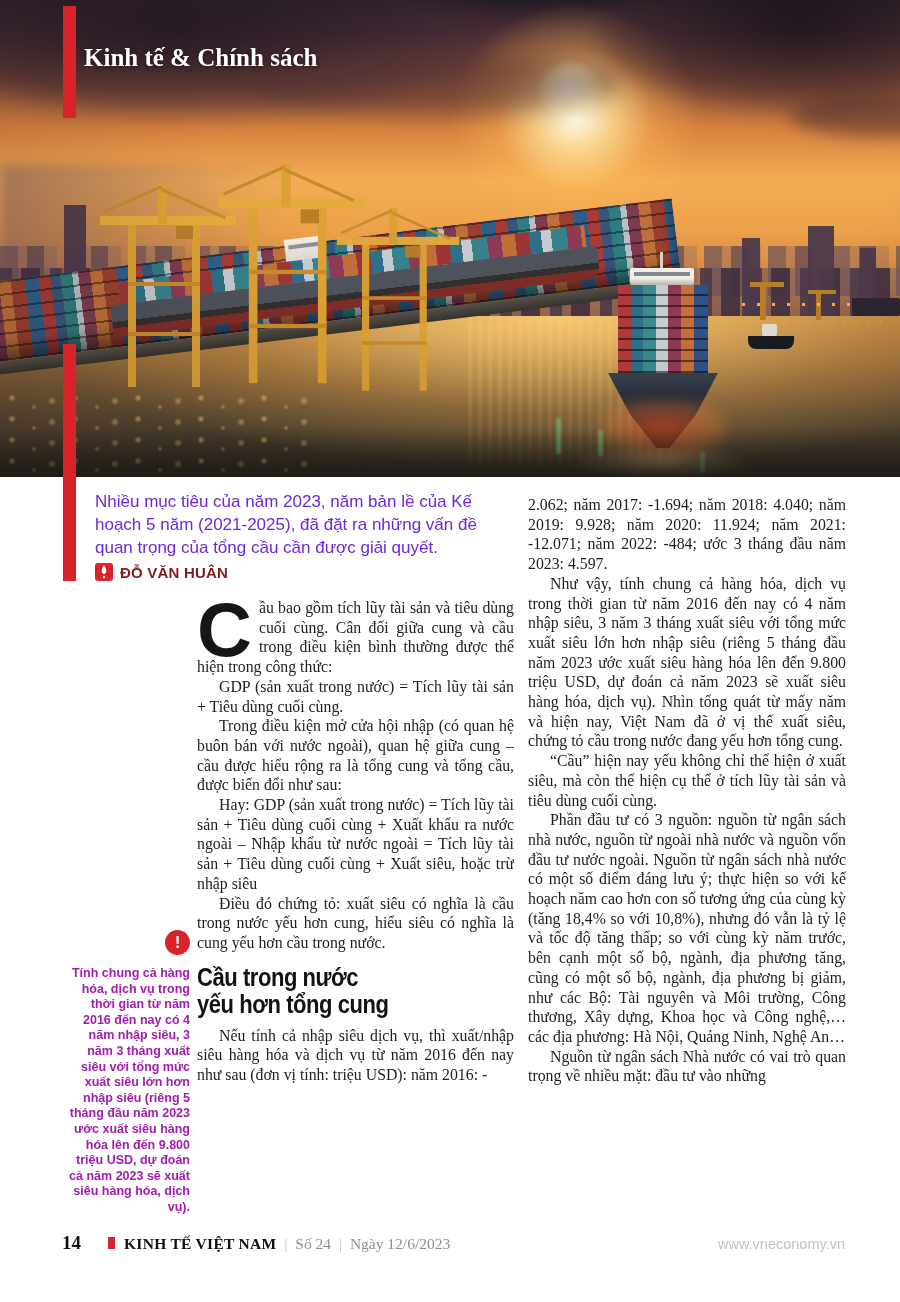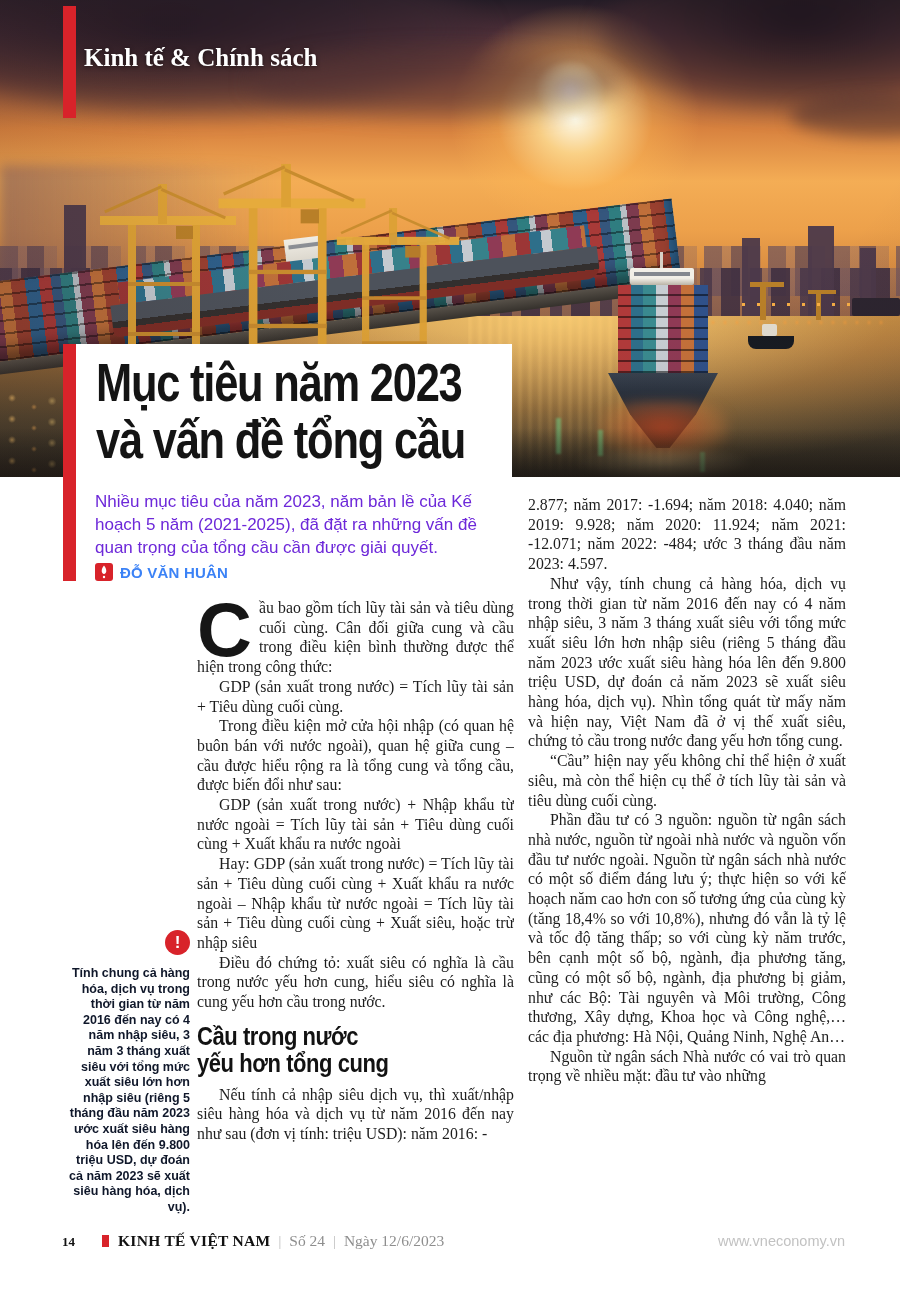--- a/index.html
+++ b/index.html
@@ -112,45 +112,45 @@
     font-family:"Liberation Serif","DejaVu Serif",serif; font-weight:bold; font-size:25px;
     text-shadow:0 1px 4px rgba(0,0,0,.55); }
   .headline-box { position:absolute; left:76px; top:344px; width:436px; height:138px; background:#fff; z-index:2; padding:10px 0 0 20px; }
   .headline { font-family:"Liberation Sans","DejaVu Sans",sans-serif; font-weight:bold; color:#141414;
     font-size:53px; line-height:57px; letter-spacing:-1.5px; transform:scaleX(.82); transform-origin:left top; white-space:nowrap; }
   .headline span { display:block; }
   .standfirst { position:absolute; left:95px; top:490px; width:420px; z-index:2;
     font-family:"Liberation Sans","DejaVu Sans",sans-serif; font-size:17px; line-height:23px; color:#6d28d9; }
   .byline { position:absolute; left:95px; top:563px; z-index:2; display:flex; align-items:center; gap:7px; }
   .byline-icon { width:18px; height:18px; display:block; }
-  .byline-name { font-family:"Liberation Sans","DejaVu Sans",sans-serif; font-weight:bold; font-size:15px; color:#3b82f6; letter-spacing:.2px; }
+  .byline-name { font-family:"Liberation Sans","DejaVu Sans",sans-serif; font-weight:bold; font-size:15px; color:#7f1d1d; letter-spacing:.2px; }
 
   
   .col { position:absolute; overflow:hidden; z-index:2; }
   .col1 { left:197px; top:598px; width:317px; height:612px; }
   .col2 { left:528px; top:495px; width:318px; height:730px; }
   .body-p { font-size:15.8px; line-height:19.7px; text-align:justify; color:#1d1d1d; }
   .body-p.indent { text-indent:22px; }
   .dropcap { float:left; font-family:"Liberation Sans","DejaVu Sans",sans-serif; font-weight:bold; color:#161616;
     font-size:76px; line-height:59px; height:59px; padding:2px 9px 0 0; letter-spacing:-2px; }
   .subhead { font-family:"Liberation Sans","DejaVu Sans",sans-serif; font-weight:bold; color:#121212;
     font-size:25px; line-height:27px; letter-spacing:-.5px; margin:11px 0 8px; transform:scaleX(.88); transform-origin:left top; white-space:nowrap; }
   .subhead span { display:block; }
 
   
   .callout { position:absolute; left:60px; top:930px; width:130px; z-index:2; text-align:right; }
   .callout-icon { display:inline-flex; width:25px; height:25px; border-radius:50%; background:#d8232a;
     color:#fff; font-family:"Liberation Sans",sans-serif; font-weight:bold; font-size:17px;
     align-items:center; justify-content:center; margin-bottom:11px; }
   .callout-text { font-family:"Liberation Sans","DejaVu Sans",sans-serif; font-weight:bold;
-    font-size:12.5px; line-height:15.6px; color:#0f172a; }
+    font-size:12.5px; line-height:15.6px; color:#a21caf; }
 
   
   .footer { position:absolute; left:62px; right:55px; top:1232px; z-index:2; display:flex; align-items:baseline; }
-  .page-num { font-weight:bold; font-size:13px; color:#111; }
+  .page-num { font-weight:bold; font-size:19px; color:#111; }
   .footer-sq { width:7px; height:12px; background:#d8232a; margin:0 9px 0 27px; align-self:center; }
   .brand { font-weight:bold; font-size:15.5px; color:#111; letter-spacing:.3px; }
   .footer-sep { color:#b9b9b9; font-size:14px; margin:0 8px; }
   .footer-muted { color:#8e8e8e; font-size:15.5px; }
   .website { margin-left:auto; font-family:"Liberation Sans","DejaVu Sans",sans-serif; font-size:14.5px; color:#c2c2c2; }
 </style>
 </head>
 <body>
 
 <div class="page">
@@ -234,56 +234,49 @@
       </div>
     <div class="dship2"></div>
     <div class="water-dark"></div>
     <div class="vignette"></div>
   </div>
 
   <div class="red-bar bar-top"></div>
   <div class="section-tag">Kinh tế &amp; Chính sách</div>
 
   <div class="red-bar bar-headline"></div>
-  <div class="headline-box">
-    <h1 class="headline">
-      <span>Mục tiêu năm 2023</span>
-      <span>và vấn đề tổng cầu</span>
-    </h1>
-  </div>
 
   <p class="standfirst">Nhiều mục tiêu của năm 2023, năm bản lề của Kế hoạch 5 năm (2021-2025), đã đặt ra những vấn đề quan trọng của tổng cầu cần được giải quyết.</p>
 
   <div class="byline">
     <span class="byline-icon">
       <svg viewBox="0 0 18 18" width="18" height="18">
           <rect width="18" height="18" rx="3" fill="#d8232a"></rect>
           <path d="M9 2.6c1.3 1.7 2.3 3.4 2.3 5.3 0 1.5-.95 2.8-2.3 3.2-1.35-.4-2.3-1.7-2.3-3.2 0-1.9 1-3.6 2.3-5.3z" fill="#fff"></path>
           <circle cx="9" cy="14" r="1.2" fill="#fff"></circle>
         </svg>
     </span>
     <span class="byline-name">ĐỖ VĂN HUÂN</span>
   </div>
 
   <div class="col col1">
     <p class="body-p"><span class="dropcap">C</span><span>ầu bao gồm tích lũy tài sản và tiêu dùng cuối cùng. Cân đối giữa cung và cầu trong điều kiện bình thường được thể hiện trong công thức:</span></p>
     <p class="body-p indent">GDP (sản xuất trong nước) = Tích lũy tài sản + Tiêu dùng cuối cùng.</p>
     <p class="body-p indent">Trong điều kiện mở cửa hội nhập (có quan hệ buôn bán với nước ngoài), quan hệ giữa cung – cầu được hiểu rộng ra là tổng cung và tổng cầu, được biến đổi như sau:</p>
-    <p class="body-p indent">GDP (sản xuất trong nước) + Nhập khẩu từ nước ngoài = Tích lũy tài sản + Tiêu dùng cuối cùng + Xuất khẩu ra nước ngoài</p>
     <p class="body-p indent">Hay: GDP (sản xuất trong nước) = Tích lũy tài sản + Tiêu dùng cuối cùng + Xuất khẩu ra nước ngoài – Nhập khẩu từ nước ngoài = Tích lũy tài sản + Tiêu dùng cuối cùng + Xuất siêu, hoặc trừ nhập siêu</p>
     <p class="body-p indent">Điều đó chứng tỏ: xuất siêu có nghĩa là cầu trong nước yếu hơn cung, hiểu siêu có nghĩa là cung yếu hơn cầu trong nước.</p>
     <h2 class="subhead">
       <span>Cầu trong nước</span>
       <span>yếu hơn tổng cung</span>
     </h2>
     <p class="body-p indent">Nếu tính cả nhập siêu dịch vụ, thì xuất/nhập siêu hàng hóa và dịch vụ từ năm 2016 đến nay như sau (đơn vị tính: triệu USD): năm 2016: -</p>
   </div>
 
   <div class="col col2">
-    <p class="body-p">2.877; năm 2017: -1.694; năm 2018: 4.040; năm 2019: 9.928; năm 2020: 11.924; năm 2021: -12.071; năm 2022: -484; ước 3 tháng đầu năm 2023: 4.597.</p>
+    <p class="body-p">2.062; năm 2017: -1.694; năm 2018: 4.040; năm 2019: 9.928; năm 2020: 11.924; năm 2021: -12.071; năm 2022: -484; ước 3 tháng đầu năm 2023: 4.597.</p>
     <p class="body-p indent">Như vậy, tính chung cả hàng hóa, dịch vụ trong thời gian từ năm 2016 đến nay có 4 năm nhập siêu, 3 năm 3 tháng xuất siêu với tổng mức xuất siêu lớn hơn nhập siêu (riêng 5 tháng đầu năm 2023 ước xuất siêu hàng hóa lên đến 9.800 triệu USD, dự đoán cả năm 2023 sẽ xuất siêu hàng hóa, dịch vụ). Nhìn tổng quát từ mấy năm và hiện nay, Việt Nam đã ở vị thế xuất siêu, chứng tỏ cầu trong nước đang yếu hơn tổng cung.</p>
     <p class="body-p indent">“Cầu” hiện nay yếu không chỉ thể hiện ở xuất siêu, mà còn thể hiện cụ thể ở tích lũy tài sản và tiêu dùng cuối cùng.</p>
     <p class="body-p indent">Phần đầu tư có 3 nguồn: nguồn từ ngân sách nhà nước, nguồn từ ngoài nhà nước và nguồn vốn đầu tư nước ngoài. Nguồn từ ngân sách nhà nước có một số điểm đáng lưu ý; thực hiện so với kế hoạch năm cao hơn con số tương ứng của cùng kỳ (tăng 18,4% so với 10,8%), nhưng đó vẫn là tỷ lệ và tốc độ tăng thấp; so với cùng kỳ năm trước, bên cạnh một số bộ, ngành, địa phương tăng, cũng có một số bộ, ngành, địa phương bị giảm, như các Bộ: Tài nguyên và Môi trường, Công thương, Xây dựng, Khoa học và Công nghệ,… các địa phương: Hà Nội, Quảng Ninh, Nghệ An…</p>
     <p class="body-p indent">Nguồn từ ngân sách Nhà nước có vai trò quan trọng về nhiều mặt: đầu tư vào những</p>
   </div>
 
   <aside class="callout">
     <span class="callout-icon">!</span>
     <p class="callout-text">Tính chung cả hàng hóa, dịch vụ trong thời gian từ năm 2016 đến nay có 4 năm nhập siêu, 3 năm 3 tháng xuất siêu với tổng mức xuất siêu lớn hơn nhập siêu (riêng 5 tháng đầu năm 2023 ước xuất siêu hàng hóa lên đến 9.800 triệu USD, dự đoán cả năm 2023 sẽ xuất siêu hàng hóa, dịch vụ).</p>
   </aside>

